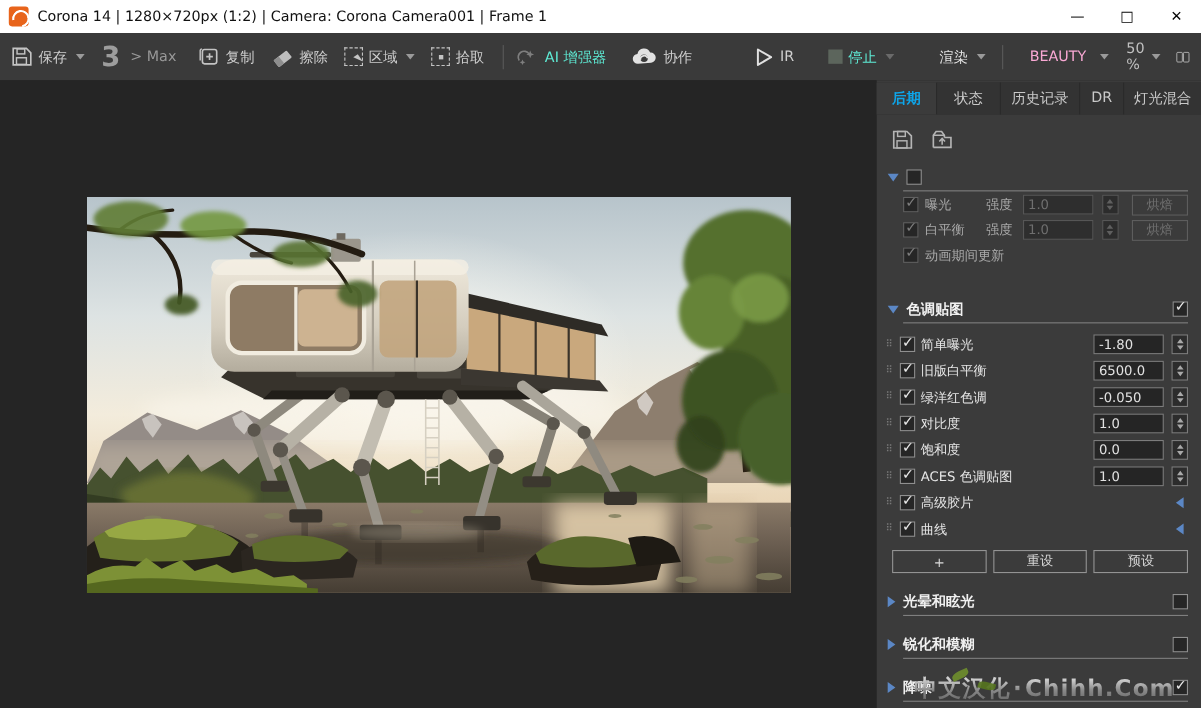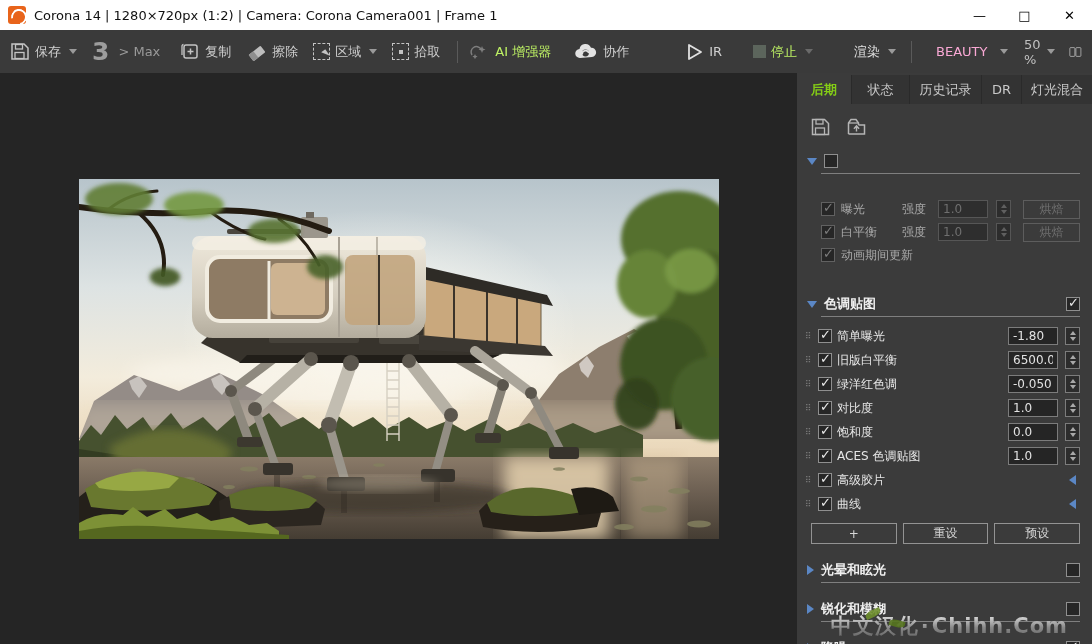--- a/index.html
+++ b/index.html
@@ -15,21 +15,21 @@
   .app-icon::after { content:""; position:absolute; left:3px; top:3px; width:12px; height:12px;
     border:2.5px solid #fff; border-radius:50%; border-bottom-color:transparent; transform:rotate(35deg); }
   .title-text { flex:1; white-space:nowrap; overflow:hidden; }
   .win-controls { display:flex; height:30px; }
   .win-btn { width:45px; display:flex; align-items:center; justify-content:center; font-size:13px; color:#000; }
 
   
   .toolbar { height:43px; background:#3a3a3a; display:flex; align-items:center; padding:0 10px;
     color:#cfcfcf; font-size:13px; }
   .tbtn { display:flex; align-items:center; gap:5px; margin-right:15px; white-space:nowrap; }
-  .tbtn.disabled { color:#bef264;justify-content:space-between; }
+  .tbtn.disabled { color:#5eead4;justify-content:space-between; }
   .caret { width:0; height:0; border-left:4px solid transparent; border-right:4px solid transparent;
     border-top:5px solid #9a9a9a; margin-left:3px; }
   .ver-big { font-size:25px; font-weight:bold; color:#9d9d9d; margin-right:4px; }
   .ver-sub { color:#999; }
   .tsep { width:1px; height:22px; background:#5a5a5a; margin:0 10px 0 2px; flex:0 0 auto; }
   .dashed-box { width:17px; height:17px; border:1.6px dashed #c4c4c4; position:relative; }
   .dashed-box .cursor { position:absolute; right:1px; bottom:1px; width:0; height:0;
     border-top:8px solid #c4c4c4; border-left:5px solid transparent; transform:rotate(-35deg); }
   .dashed-box .dot { position:absolute; left:5.5px; top:5.5px; width:4px; height:4px; background:#c4c4c4; }
   .stop-sq { width:13px; height:13px; background:#5c655c; }
@@ -41,21 +41,21 @@
   
   .main { display:flex; height:571px; }
   .viewport { flex:1; background:#252525; display:flex; align-items:center; justify-content:center; }
   .render-image { width:640px; height:360px; display:block; }
 
   
   .panel { width:295px; background:#3b3b3b; position:relative; font-size:12px; color:#ddd; padding-top:2px; }
   .tabs { display:flex; height:29px; background:#2f2f2f; }
   .tab { display:flex; align-items:center; justify-content:center; color:#c9c9c9;
     background:#333333; border-right:1px solid #2a2a2a; font-size:13px; }
-  .tab.active { background:#3b3b3b; color:#84cc16; font-weight:bold; }
+  .tab.active { background:#3b3b3b; color:#0ea5e9; font-weight:bold; }
   .panel-io { display:flex; gap:15px; padding:13px 0 4px 13px; }
 
   .sec { margin:11px 12px 0 10px; }
   .sec-head { display:flex; align-items:center; gap:7px; height:18px; }
   .tri-down { width:0; height:0; border-left:5px solid transparent; border-right:5px solid transparent;
     border-top:7px solid #5b87c5; flex:0 0 auto; }
   .tri-right { width:0; height:0; border-top:5px solid transparent; border-bottom:5px solid transparent;
     border-left:7px solid #5b87c5; flex:0 0 auto; }
   .tri-left { width:0; height:0; border-top:5px solid transparent; border-bottom:5px solid transparent;
     border-right:7px solid #5b87c5; flex:0 0 auto; }
@@ -63,21 +63,21 @@
   .sec-rule { height:1px; background:#7f7f7f; margin:3px 0 0 14px; }
 
   .cb { width:14px; height:14px; border:1px solid #8f8f8f; background:#262626; position:relative; flex:0 0 auto; }
   .cb.checked::after { content:"✓"; position:absolute; left:1px; top:-3px; color:#e9e9e9; font-size:13px; }
   .disabled .cb { border-color:#616161; }
   .disabled .cb.checked::after { color:#7d7d7d; }
 
   .arow { display:flex; align-items:center; height:22px; margin:1px 12px 0 24px; color:#a9a9a9; gap:6px; }
   .arow .lbl { width:62px; }
   .arow .strength { width:34px; }
-  .num { width:50px; height:18px; background:#252525; border:1px solid #7c7c7c; color:#e2e2e2;
+  .num { width:64px; height:18px; background:#252525; border:1px solid #7c7c7c; color:#e2e2e2;
     font-size:12px; padding:0 4px; font-family:"DejaVu Sans",sans-serif; }
   .num:disabled, .num.off { background:#2e2e2e; border-color:#565656; color:#6f6f6f; }
   .spin { width:15px; height:18px; border:1px solid #7c7c7c; background:#2c2c2c; margin-left:2px;
     display:flex; flex-direction:column; align-items:center; justify-content:space-evenly; flex:0 0 auto; }
   .spin.off { border-color:#565656; }
   .spin i { width:0; height:0; border-left:3.5px solid transparent; border-right:3.5px solid transparent; display:block; }
   .spin .up { border-bottom:4px solid #a9a9a9; }
   .spin .dn { border-top:4px solid #a9a9a9; }
   .spin.off .up { border-bottom-color:#5f5f5f; } .spin.off .dn { border-top-color:#5f5f5f; }
   .bake-btn { width:64px; height:19px; border:1px solid #5d5d5d; color:#6f6f6f; background:transparent;
@@ -463,21 +463,21 @@
     </div>
 
     <div class="sec">
       <div class="sec-head">
         <span class="tri-down"></span>
         <span class="cb"></span>
       </div>
       <div class="sec-rule"></div>
     </div>
     <div class="disabled">
-      <div class="arow" style="margin-top:24px;">
+      <div class="arow" style="margin-top:1px;">
         <span class="cb checked"></span>
         <span class="lbl">曝光</span>
         <span class="strength">强度</span>
         <input class="num off" readonly="" value="1.0" style="">
         <span class="spin off">
             <i class="up"></i>
             <i class="dn"></i>
           </span>
         <button class="bake-btn">烘焙</button>
       </div>

